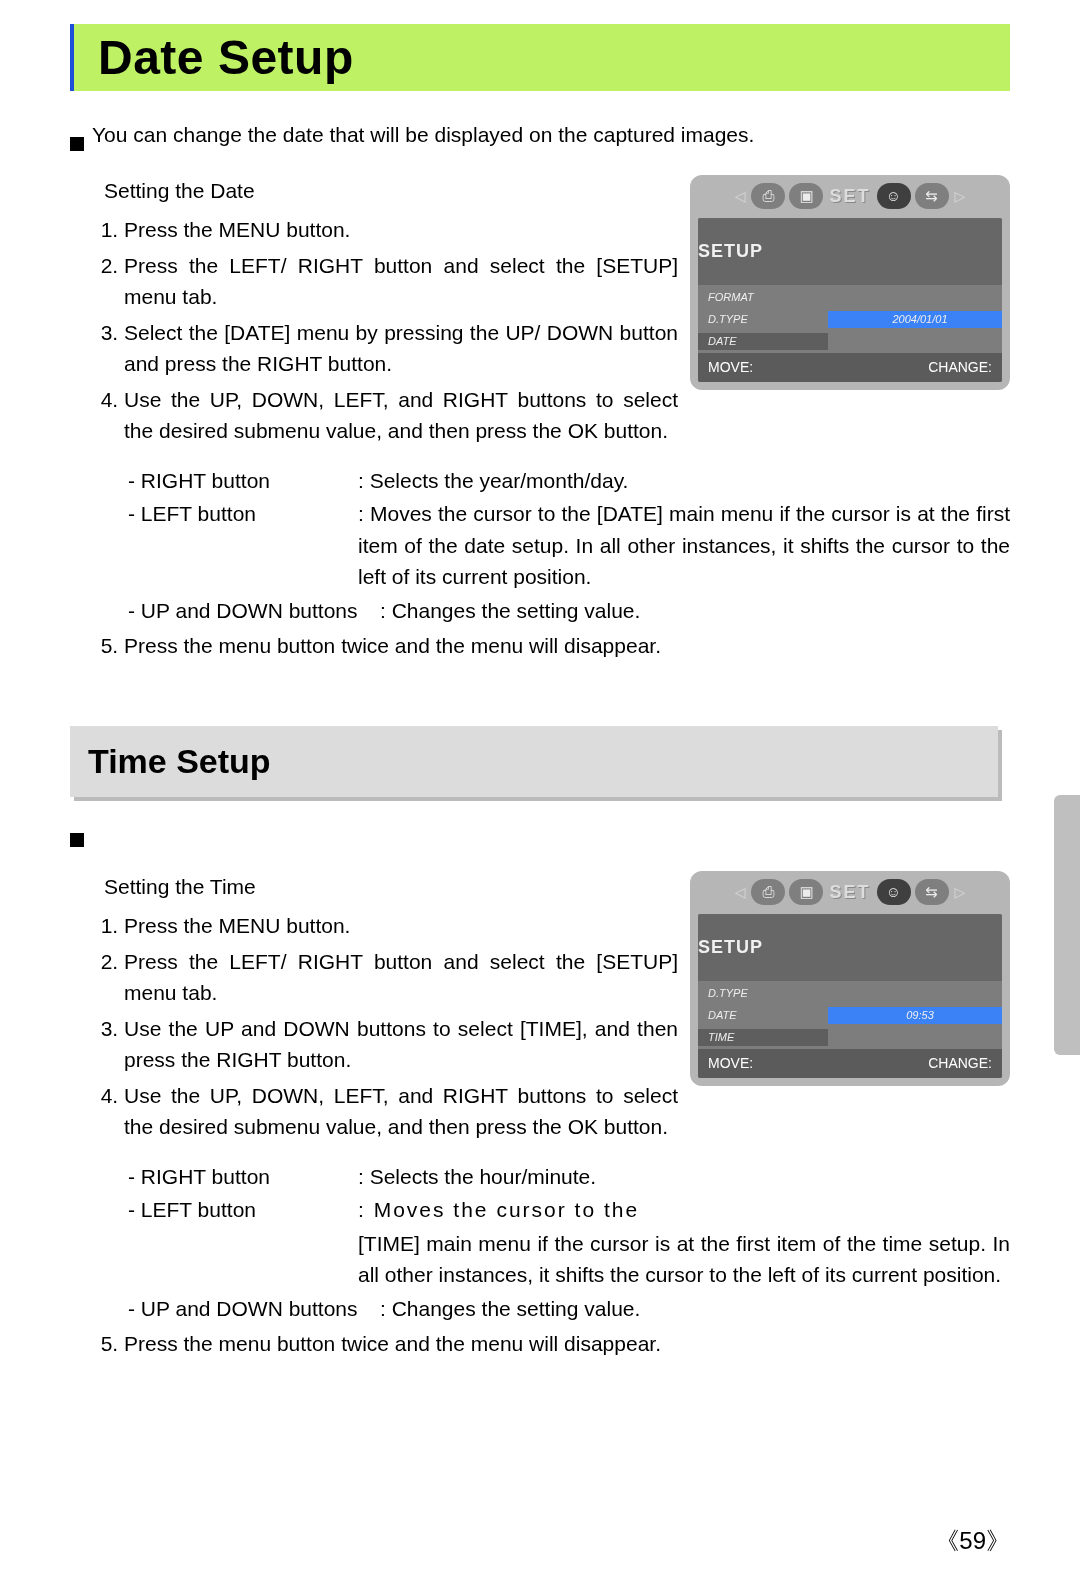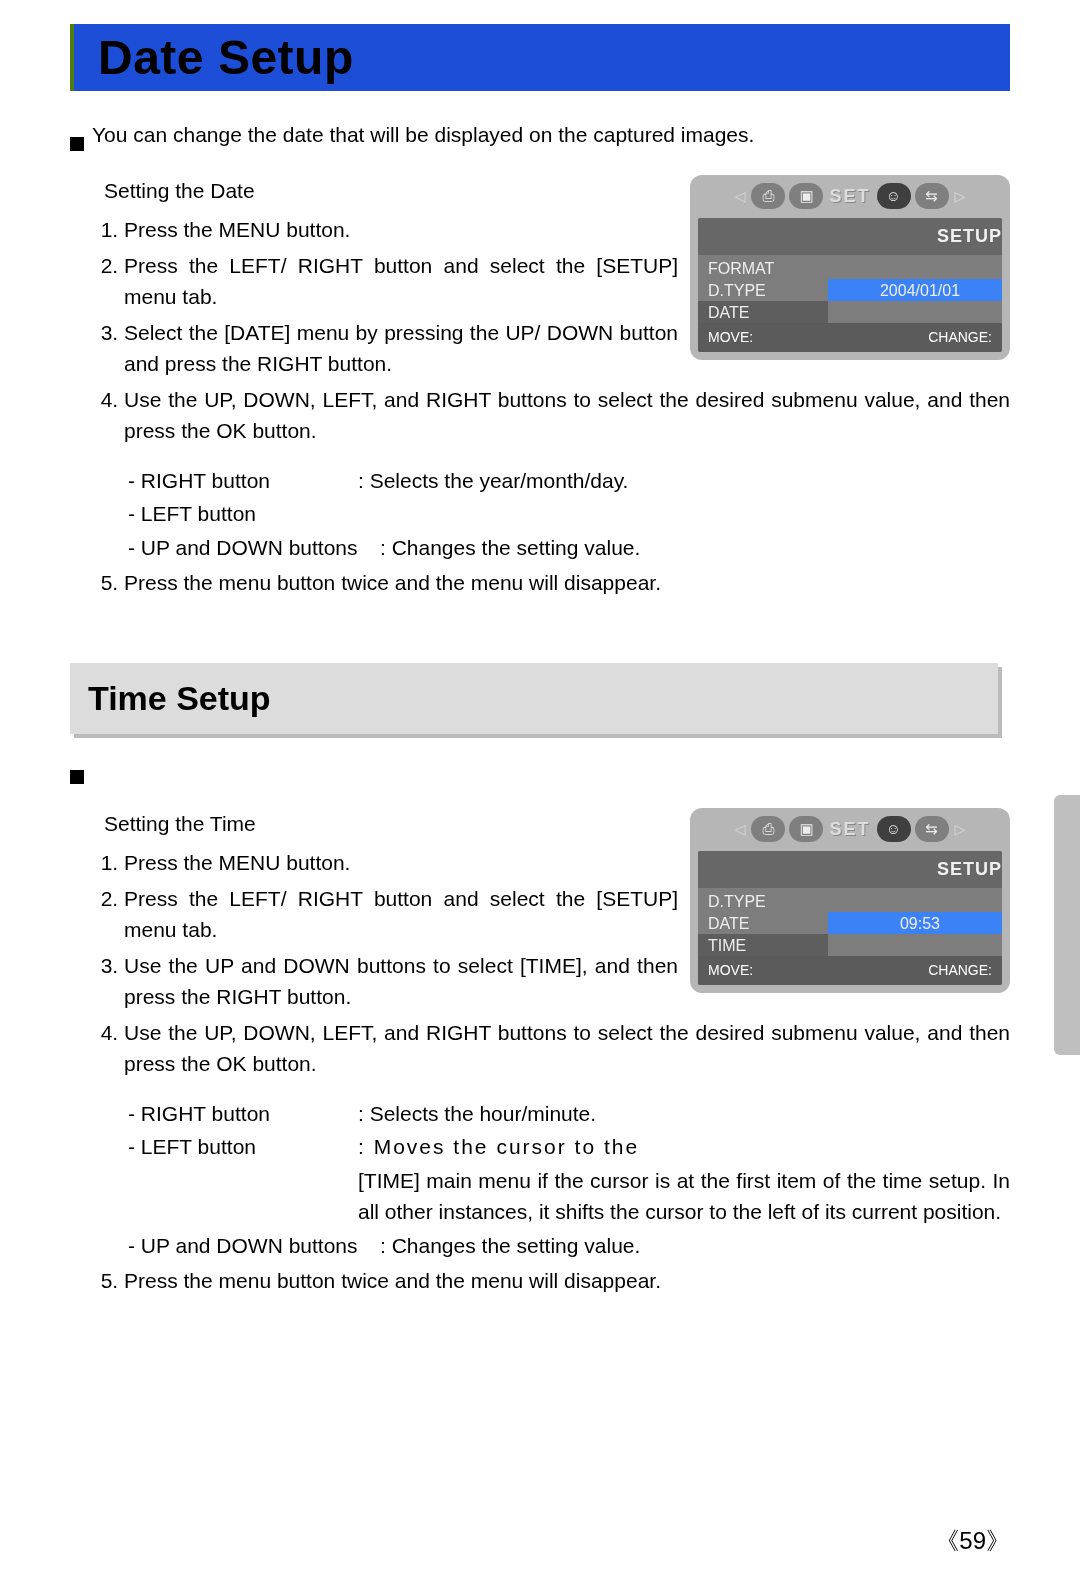--- a/index.html
+++ b/index.html
@@ -12,23 +12,23 @@
   }
   .page {
     position: relative;
     width: 1080px;
     height: 1585px;
     box-sizing: border-box;
     padding: 24px 70px 30px 70px;
   }
   
   .page-title-bar {
-    background: #1d4ed8;
+    background: #bef264;
     padding: 6px 10px 6px 24px;
-    border-left: 4px solid #4d7c0f;
+    border-left: 4px solid #1d4ed8;
     margin: 0 0 28px 0;
   }
   .page-title-bar h1 {
     margin: 0;
     font-size: 48px;
     font-weight: bold;
     letter-spacing: 0.5px;
   }
   
   .section-title-bar {
@@ -113,36 +113,38 @@
     text-shadow: 1px 1px 0 #888;
     padding: 0 2px;
   }
   .menu-panel {
     background: #7d7d7d;
     border-radius: 2px;
     overflow: hidden;
   }
   .menu-header {
     background: #676767;
-    text-align: right;
+    text-align: left;
     font-weight: bold;
     font-size: 18px;
-    padding: 5px 0;
+    padding: 20px 0;
     color: #f0f0f0;
     letter-spacing: 1px;
   }
   .menu-rows {
     position: relative;
     padding: 2px 0 0 0;
   }
   .menu-row {
     display: flex;
     height: 22px;
-    font-size: 16px;
+    align-items: center;
+    font-size: 11px;
     color: #eee;
+    font-style: italic;
   }
   .menu-row .lcol {
     width: 120px;
     padding-left: 10px;
   }
   .menu-row .rcol {
     flex: 1;
     text-align: left;
     padding-left: 10px;
   }
@@ -257,20 +259,21 @@
         <li>Select the [DATE] menu by pressing the UP/ DOWN button and press the RIGHT button.</li>
         <li>
           <span>Use the UP, DOWN, LEFT, and RIGHT buttons to select the desired submenu value, and then press the OK button.</span>
           <div class="sub-indent">
             <div class="sub-line">
               <span class="key">- RIGHT button</span>
               <span>: Selects the year/month/day.</span>
             </div>
             <div class="sub-line">
               <span class="key">- LEFT button</span>
+              <span style="flex:1">: Moves the cursor to the [DATE] main menu if the cursor is at the first item of the date setup. In all other instances, it shifts the cursor to the left of its current position.</span>
             </div>
             <div class="sub-line">
               <span class="key" style="min-width:252px">- UP and DOWN buttons</span>
               <span>: Changes the setting value.</span>
             </div>
           </div>
         </li>
         <li>Press the menu button twice and the menu will disappear.</li>
       </ol>
     </div>

